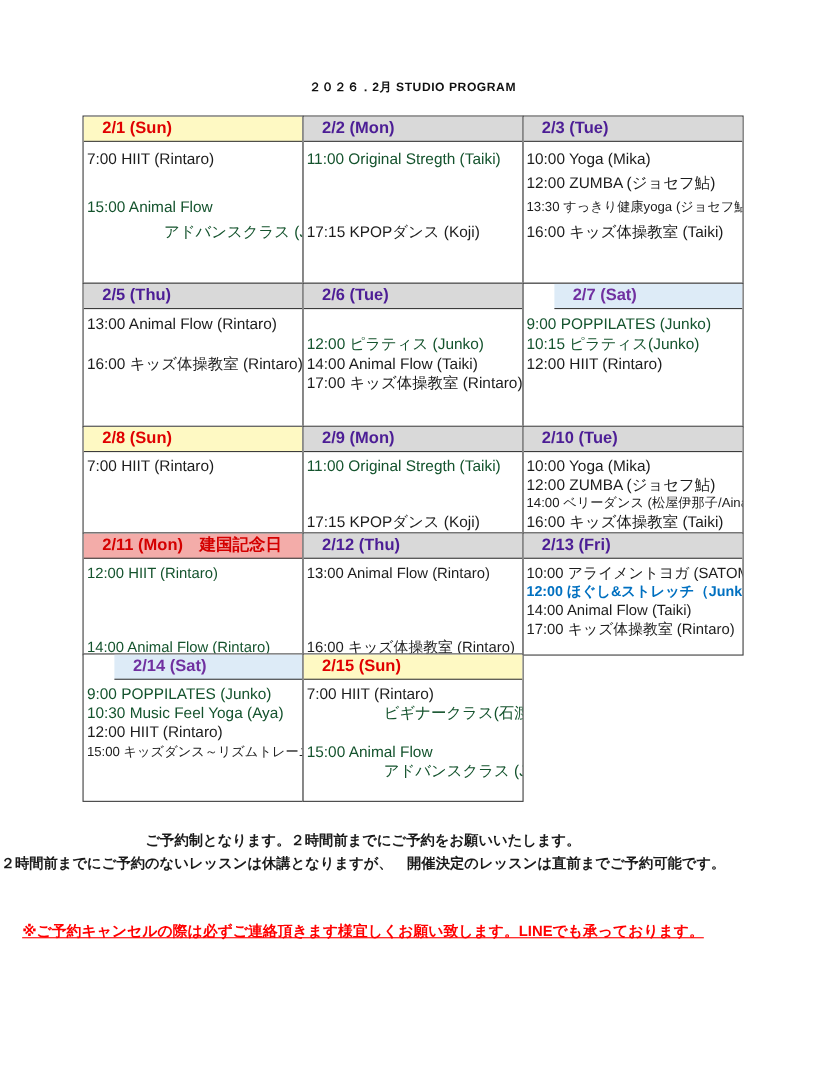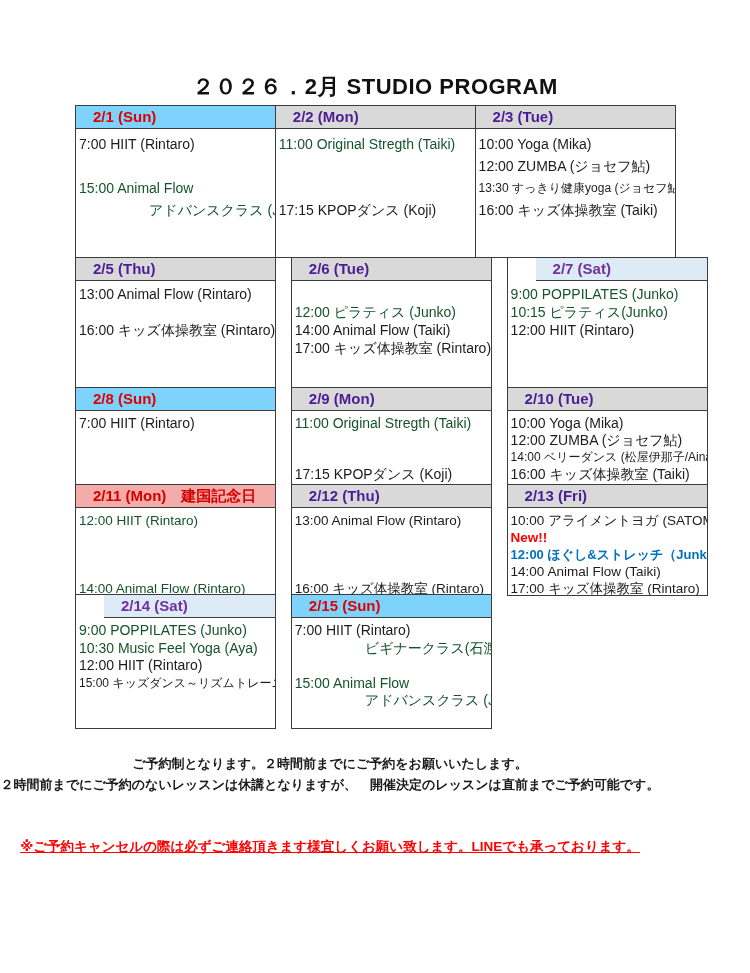--- a/index.html
+++ b/index.html
@@ -3,37 +3,37 @@
 <meta charset="utf-8">
 <style>
   html,body{margin:0;padding:0;}
   body{
     width:750px;height:973px;position:relative;background:#ffffff;
     font-family:"Liberation Sans","DejaVu Sans",sans-serif;
     color:#1c1c1c;overflow:hidden;
   }
   .page-title{
     position:absolute;top:72px;left:0;width:750px;text-align:center;
-    font-size:22px;font-weight:bold;color:#111;letter-spacing:.5px;
+    font-size:11px;font-weight:bold;color:#111;letter-spacing:.5px;
   }
   .calendar{position:absolute;left:75px;top:105px;width:604px;}
   .cal-row{display:flex;}
-  .cal-row + .cal-row{margin-top:-1.5px;gap:16px;}
+  .cal-row + .cal-row{margin-top:-1.5px;}
   .r0{height:153px}.r1{height:132px}.r2{height:98px}.r3{height:112px}.r4{height:135px}
   .cal-cell{
     width:201.3px;flex:0 0 auto;box-sizing:border-box;height:100%;
     border:1.5px solid #3c3c3c;background:#fff;overflow:hidden;
   }
   .cal-cell + .cal-cell{margin-left:-1.5px;}
   .cell-head{
     height:23px;line-height:21px;box-sizing:border-box;padding-left:17px;
     font-size:15px;font-weight:bold;border-bottom:1.5px solid #3c3c3c;
   }
   .weekday .cell-head{background:#D9D9D9;color:#4c1d95;}
-  .sun .cell-head{background:#7dd3fc;color:#E00000;}
+  .sun .cell-head{background:#fef9c3;color:#E00000;}
   .sat .cell-head{background:#DDEBF7;color:#7030A0;margin-left:28px;}
   .holiday .cell-head{background:#F3ACA9;color:#D40000;}
   .cell-body{padding:4px 3px 0 3px;font-size:14px;}
   .line{white-space:nowrap;}
   .r0 .line{min-height:22px;line-height:22px;}
   .r1 .line{min-height:18px;line-height:18px;}
   .r2 .line{min-height:17px;line-height:17px;}
   .r3 .line{min-height:17px;line-height:17px;font-size:13.5px;}
   .r4 .line{min-height:17.5px;line-height:17.5px;}
   .line.blue{color:#14532d;}
@@ -156,21 +156,20 @@
           <div class="line"></div>
           <div class="line"></div>
           <div class="line"></div>
           <div class="line">16:00 キッズ体操教室 (Rintaro)</div>
         </div>
       </div>
       <div class="cal-cell weekday">
         <div class="cell-head">2/13 (Fri)</div>
         <div class="cell-body">
           <div class="line">10:00 アライメントヨガ (SATOMI)</div>
-          <div class="line red bold">New!!</div>
           <div class="line bluebold">12:00 ほぐし&amp;ストレッチ（Junko）</div>
           <div class="line">14:00 Animal Flow (Taiki)</div>
           <div class="line">17:00 キッズ体操教室 (Rintaro)</div>
         </div>
       </div>
     </div>
     <div class="cal-row r4">
       <div class="cal-cell sat">
         <div class="cell-head">2/14 (Sat)</div>
         <div class="cell-body">

